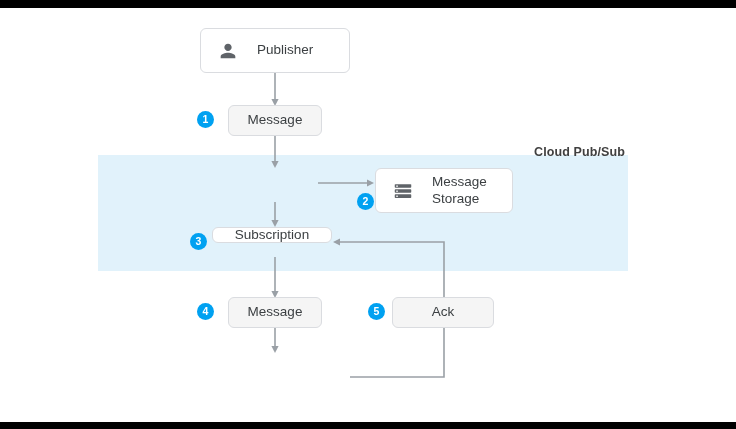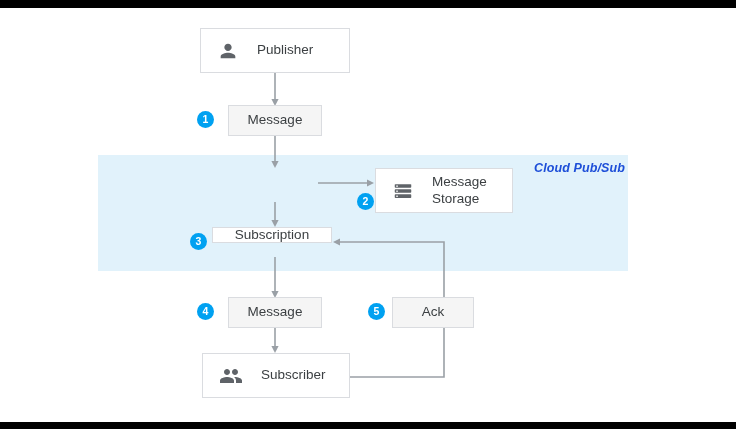--- a/index.html
+++ b/index.html
@@ -32,38 +32,37 @@
     position: absolute;
     left: 98px;
     top: 155px;
     width: 530px;
     height: 116px;
     background: #e1f2fb;
   }
   #cloud-label {
     position: absolute;
     left: 534px;
-    top: 161px;
+    top: 145px;
     font-size: 12.5px;
     font-weight: bold;
-    color: #1d4ed8;
+    color: #404040;
     letter-spacing: 0.1px;
     white-space: nowrap;
-    font-style: italic;
   }
 
   
   .node {
     position: absolute;
     box-sizing: border-box;
     display: flex;
     align-items: center;
     justify-content: center;
     border: 1px solid #dadce0;
-    border-radius: 0;
+    border-radius: 6px;
     font-size: 13.5px;
     color: #3c4043;
     white-space: nowrap;
   }
   .node.white { background: #ffffff; }
   .node.grey  { background: #f5f5f5; }
   .node.icon-node {
     justify-content: flex-start;
     padding-left: 16px;
   }
@@ -177,26 +176,18 @@
   <div class="node white" style="left:212px; top:227px; width:120px; height:16px;">
     <span class="label">Subscription</span>
   </div>
 
   <div class="badge" style="left:197px; top:303px;">4</div>
   <div class="node grey" style="left:228px; top:297px; width:94px; height:31px;">
     <span class="label">Message</span>
   </div>
 
   <div class="badge" style="left:368px; top:303px;">5</div>
-  <div class="node grey" style="left:392px; top:297px; width:82px; height:31px;text-align:center;">
+  <div class="node grey" style="left:392px; top:297px; width:102px; height:31px;text-align:center;">
     <span class="label">Ack</span>
   </div>
 
-  <div class="node white icon-node" style="left:202px; top:353px; width:148px; height:45px;">
-    <span class="icon">
-      <svg width="24" height="24" viewBox="0 0 24 24">
-          <path fill="#5f6368" d="M16 11c1.66 0 2.99-1.34 2.99-3S17.66 5 16 5c-1.66 0-3 1.34-3 3s1.34 3 3 3zm-8 0c1.66 0 2.99-1.34 2.99-3S9.66 5 8 5C6.34 5 5 6.34 5 8s1.34 3 3 3zm0 2c-2.33 0-7 1.17-7 3.5V19h14v-2.5c0-2.33-4.67-3.5-7-3.5zm8 0c-.29 0-.62.02-.97.05 1.16.84 1.97 1.97 1.97 3.45V19h6v-2.5c0-2.33-4.67-3.5-7-3.5z"></path>
-        </svg>
-    </span>
-    <span class="label">Subscriber</span>
-  </div>
 
 </div>
 
 </body></html>

